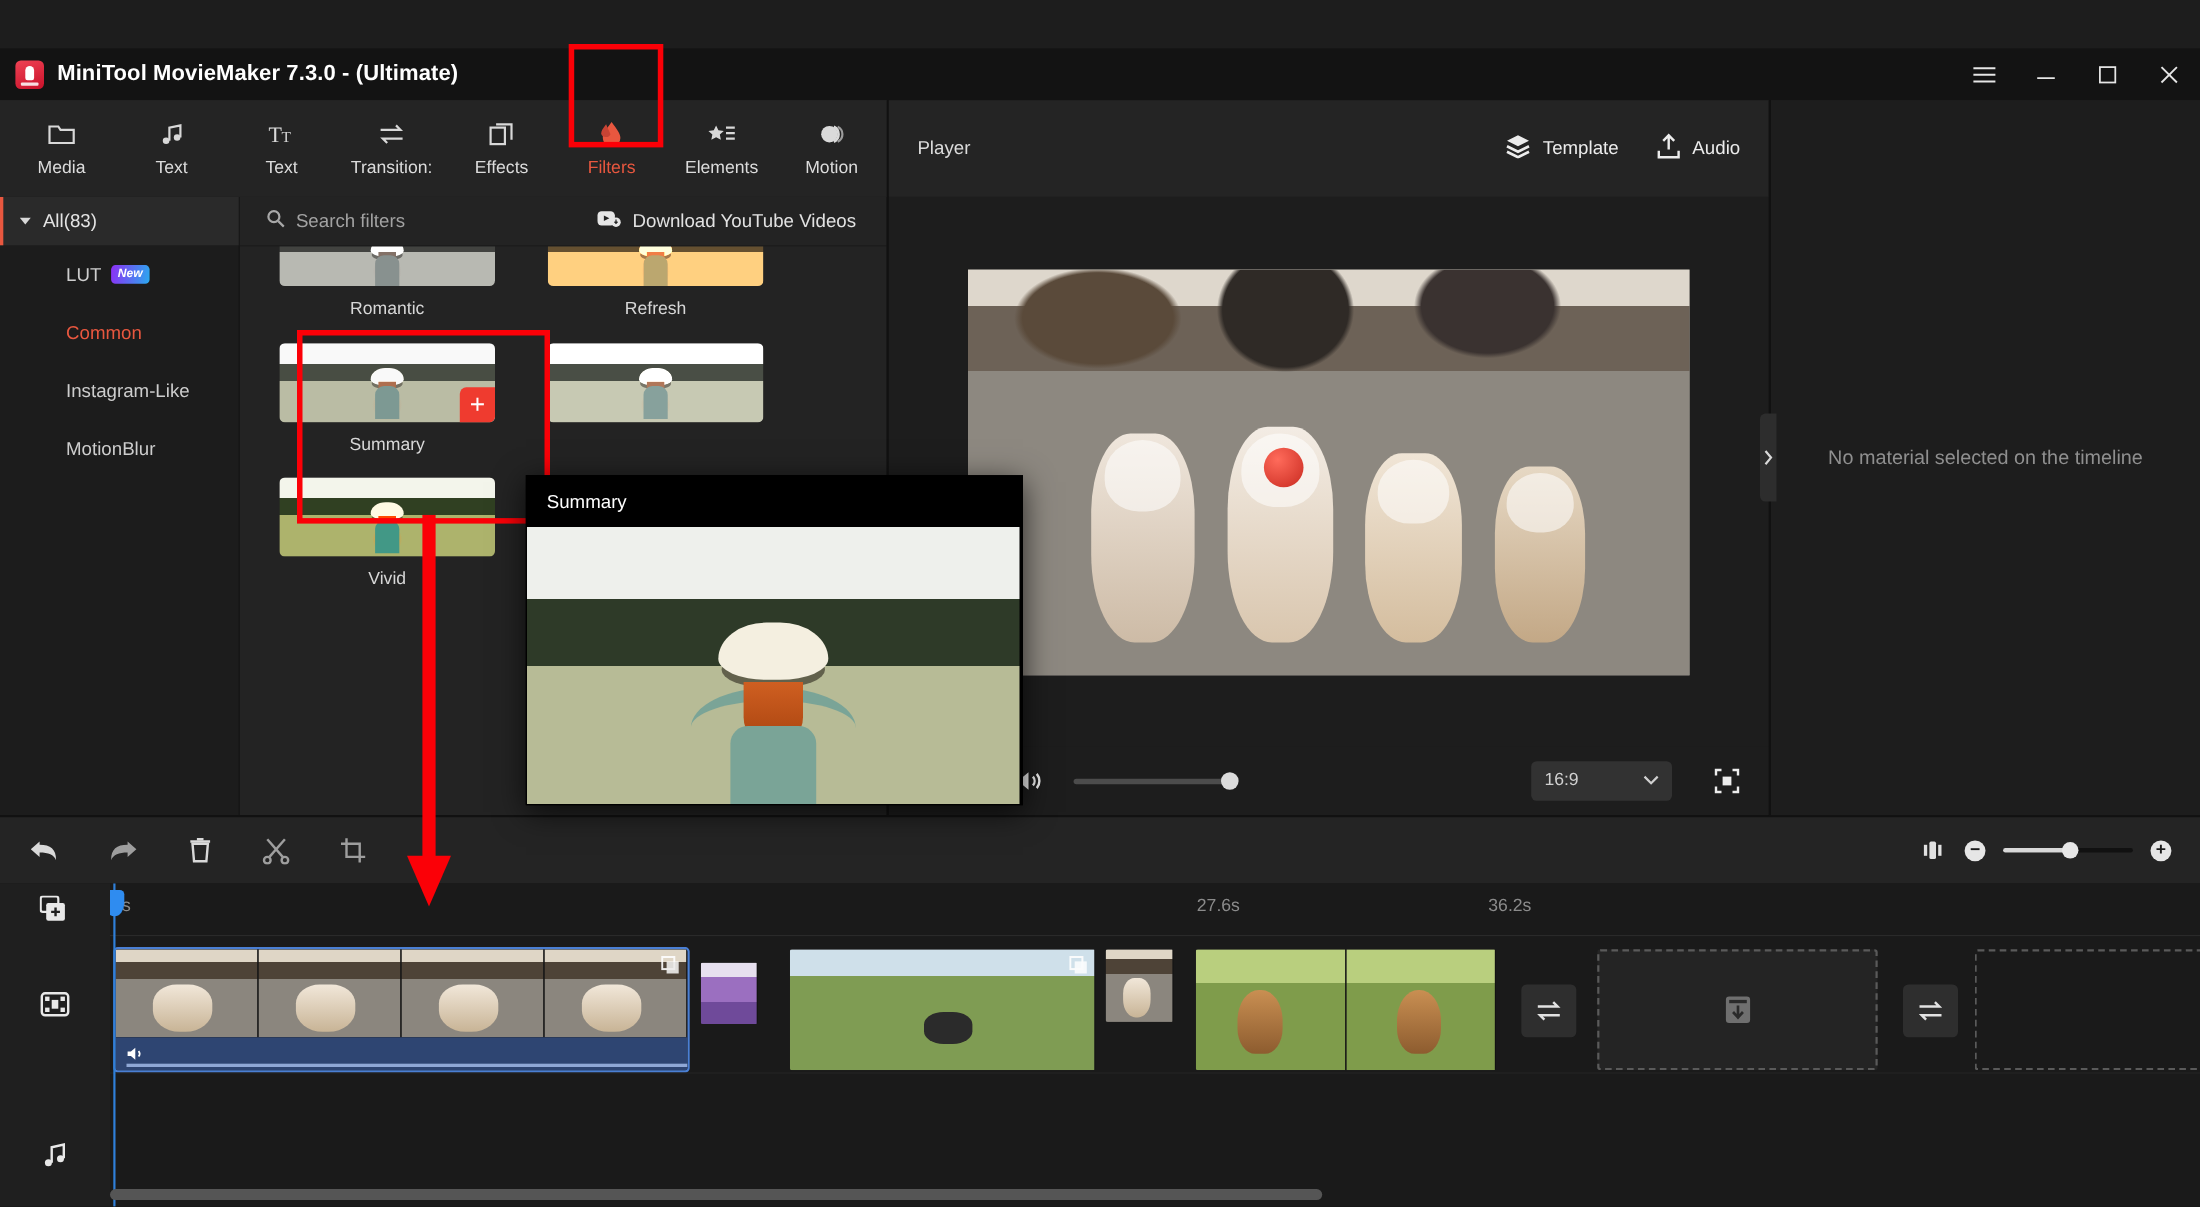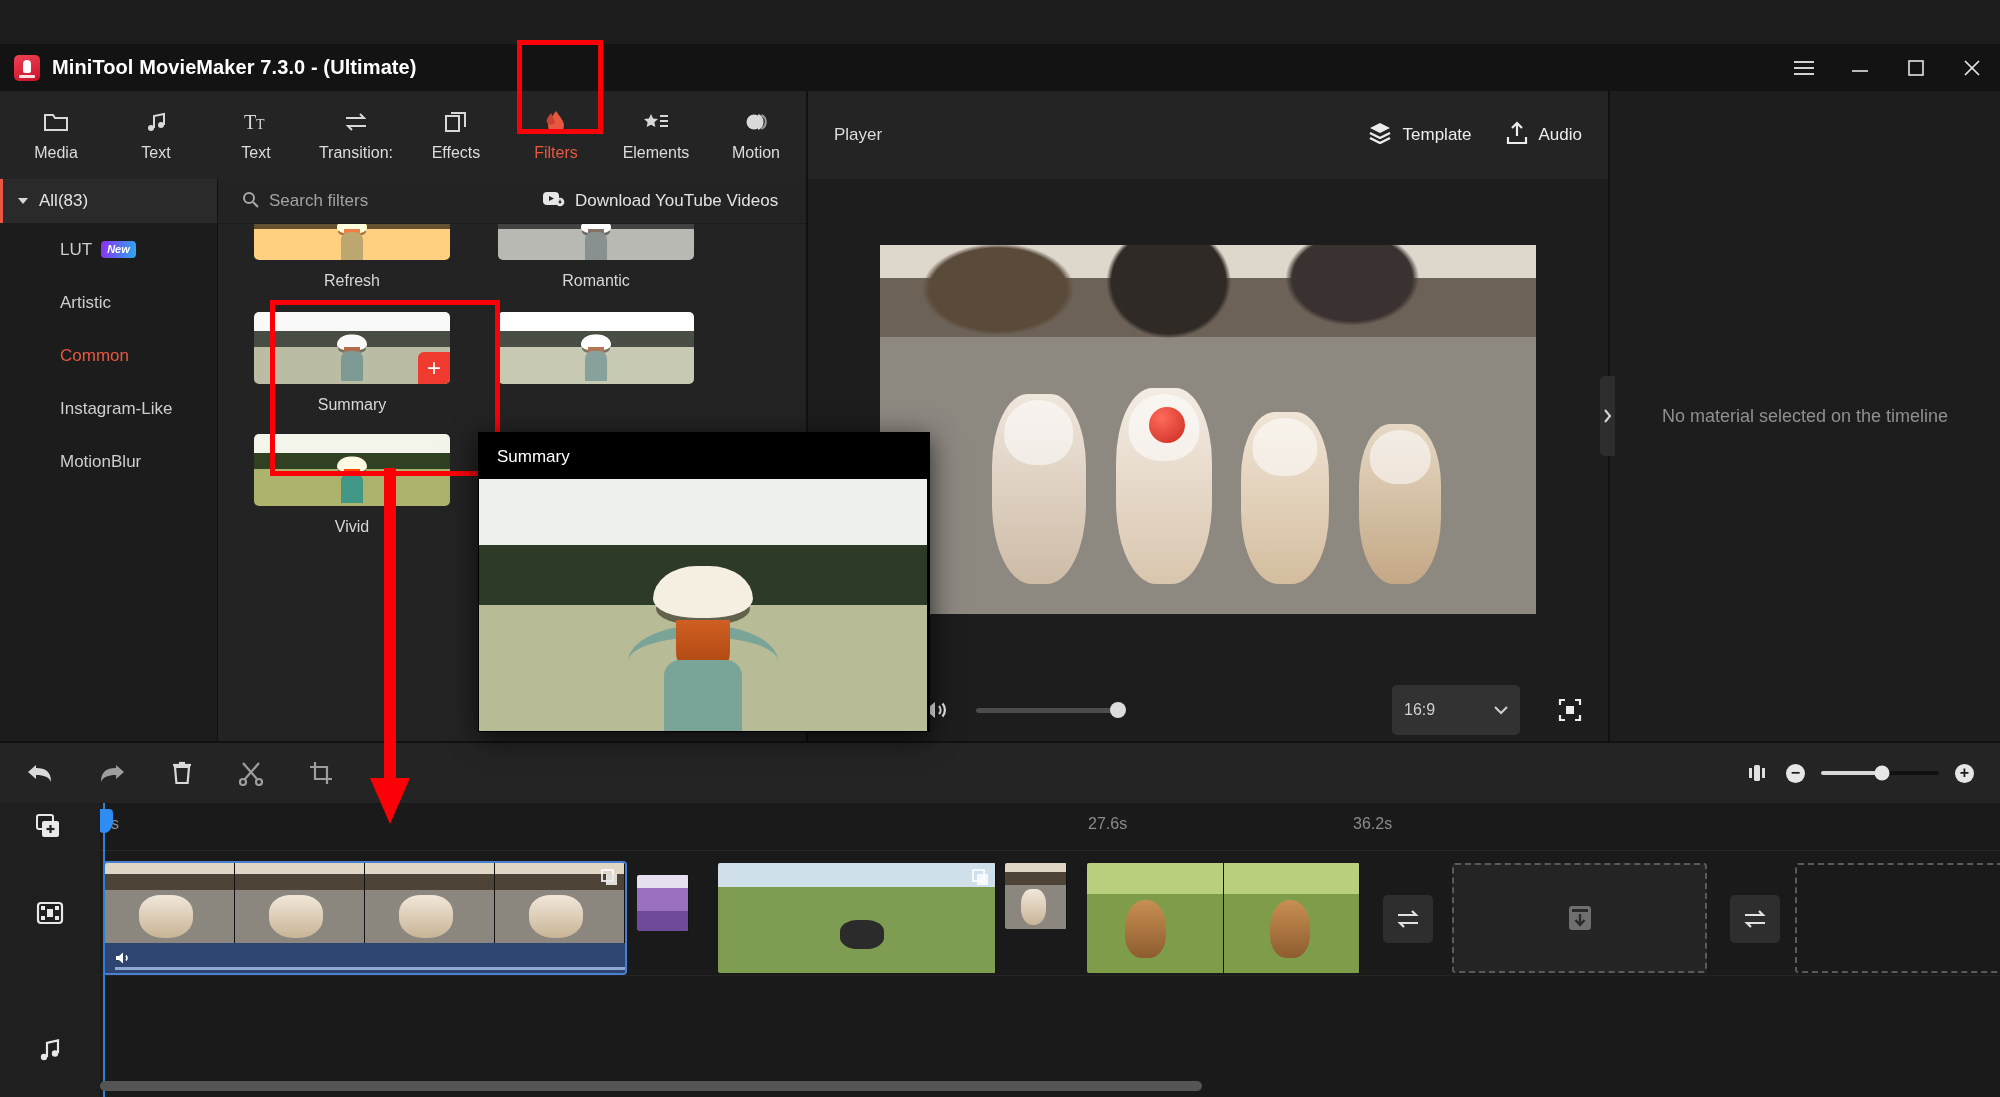--- a/index.html
+++ b/index.html
@@ -228,21 +228,21 @@
   .times { font-size: 19px; white-space: nowrap; }
   .times .cur { color: #e8573f; }
   .times .tot { color: #e8e8e8; }
   .ctrls { height: 62px; display: flex; align-items: center; padding: 0 26px; gap: 22px; }
   .ctrl-ico { color: #e8e8e8; display:flex; align-items:center; justify-content:center; }
   .volbar { width: 148px; height: 5px; background: #4c4c4c; border-radius: 3px; position: relative; margin-left: 6px; }
   .volbar .knob { position: absolute; right: -2px; top: 50%; transform: translateY(-50%);
                   width: 16px; height: 16px; border-radius: 50%; background: #dcdcdc; }
   .ctrls .spacer { flex: 1; }
   .ratio {
-    width: 128px; height: 50px; background: #323232; border-radius: 5px;
+    width: 128px; height: 36px; background: #323232; border-radius: 5px;
     display: flex; align-items: center; justify-content: space-between;
     padding: 0 12px; color: #d0d0d0; font-size: 16px;
   }
 
   
   .rightpane {
     width: 392px; flex: none; background: #1d1d1d; position: relative;
     display: flex; align-items: center; justify-content: center;
     border-left: 2px solid #111;
   }
@@ -461,23 +461,20 @@
                 <svg width="12" height="10" viewBox="0 0 12 10">
                     <path d="M1 2l5 6 5-6z" fill="#d8d8d8"></path>
                   </svg>
               </span>
               <span>All(83)</span>
             </div>
             <div class="cat">
               <span>LUT</span>
               <span class="badge new">New</span>
             </div>
-            <div class="cat">
-              <span>Artistic</span>
-            </div>
             <div class="cat sel">
               <span>Common</span>
             </div>
             <div class="cat">
               <span>Instagram-Like</span>
             </div>
             <div class="cat">
               <span>MotionBlur</span>
             </div>
           </div>
@@ -503,37 +500,37 @@
                     </svg>
                 </span>
                 <span>Download YouTube Videos</span>
               </div>
             </div>
 
             <div class="grid">
 
               <div class="tile" style="margin-top:-42px">
                 <div class="thumb">
+                  <div class="ph gray">
+                      <div class="hat"></div>
+                      <div class="hair"></div>
+                      <div class="body-dress"></div>
+                    </div>
+                </div>
+                <div class="lbl">Romantic</div>
+              </div>
+              <div class="tile" style="margin-top:-42px">
+                <div class="thumb">
                   <div class="ph warm">
                       <div class="hat"></div>
                       <div class="hair"></div>
                       <div class="body-dress"></div>
                     </div>
                 </div>
                 <div class="lbl">Refresh</div>
-              </div>
-              <div class="tile" style="margin-top:-42px">
-                <div class="thumb">
-                  <div class="ph gray">
-                      <div class="hat"></div>
-                      <div class="hair"></div>
-                      <div class="body-dress"></div>
-                    </div>
-                </div>
-                <div class="lbl">Romantic</div>
               </div>
 
               <div class="tile" style="margin-top:10px">
                 <div class="thumb" style="height:72px">
                   <div class="ph soft">
                       <div class="hat"></div>
                       <div class="hair"></div>
                       <div class="body-dress"></div>
                     </div>
                   <div class="plus-badge">+</div>

